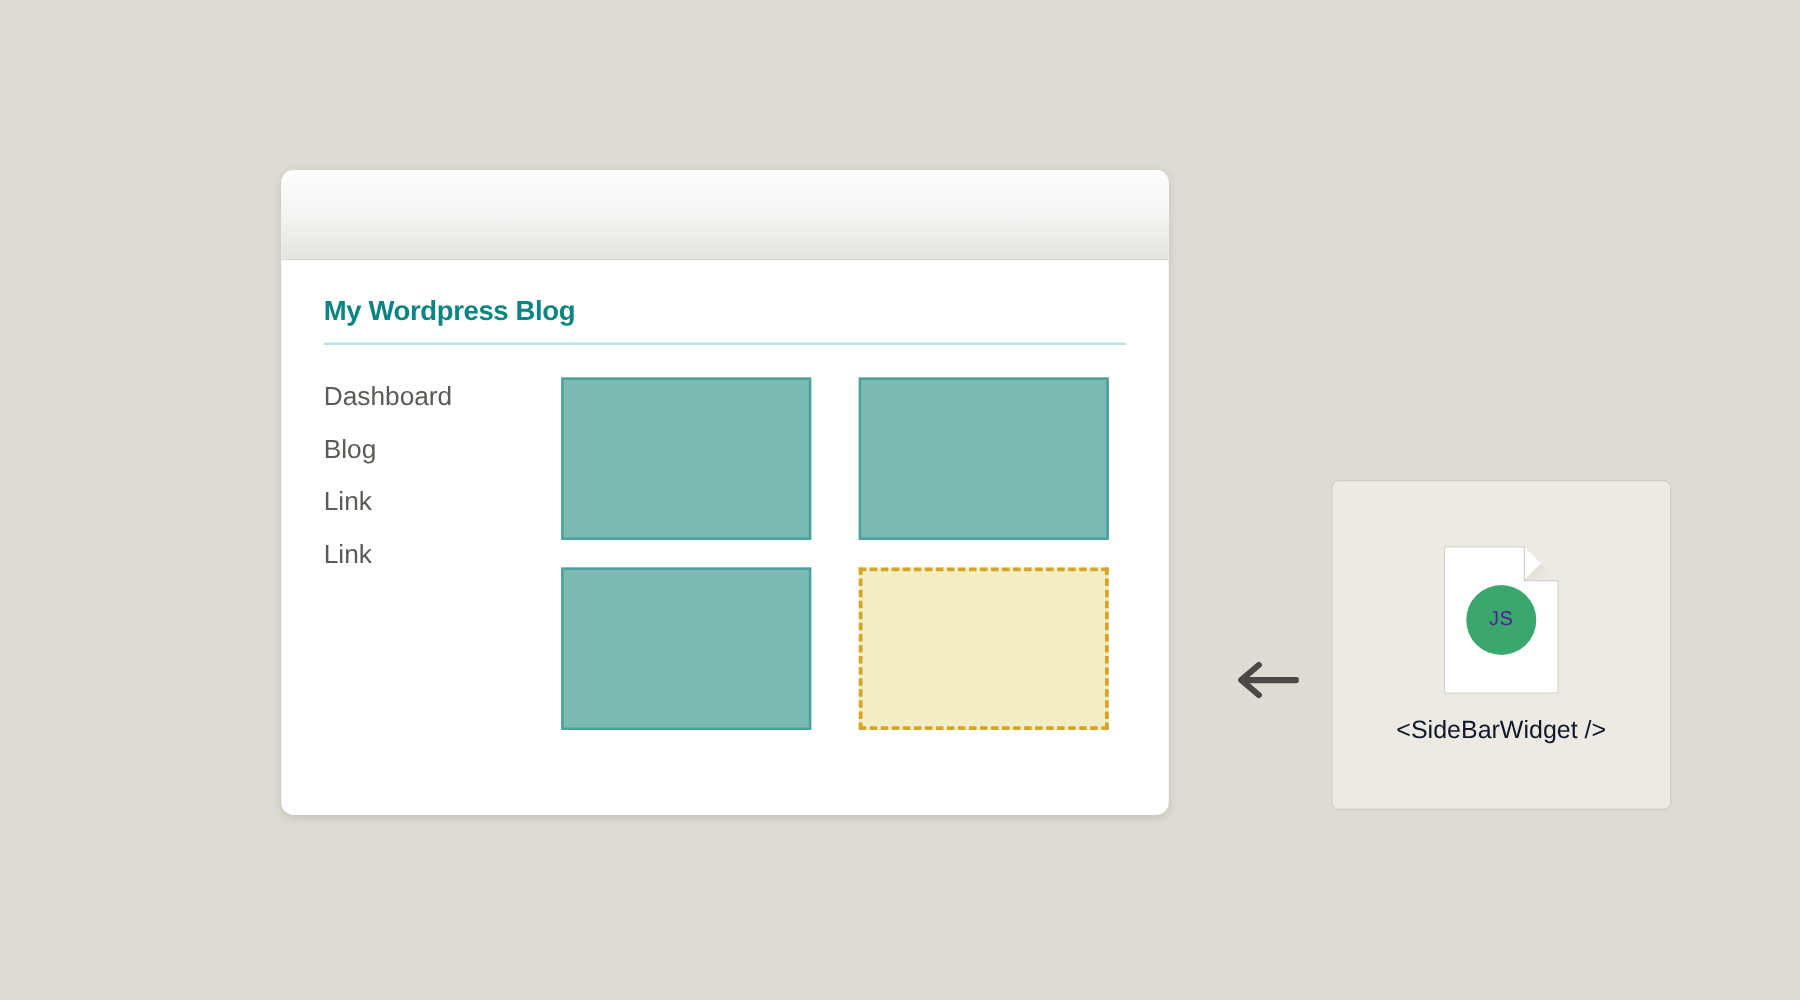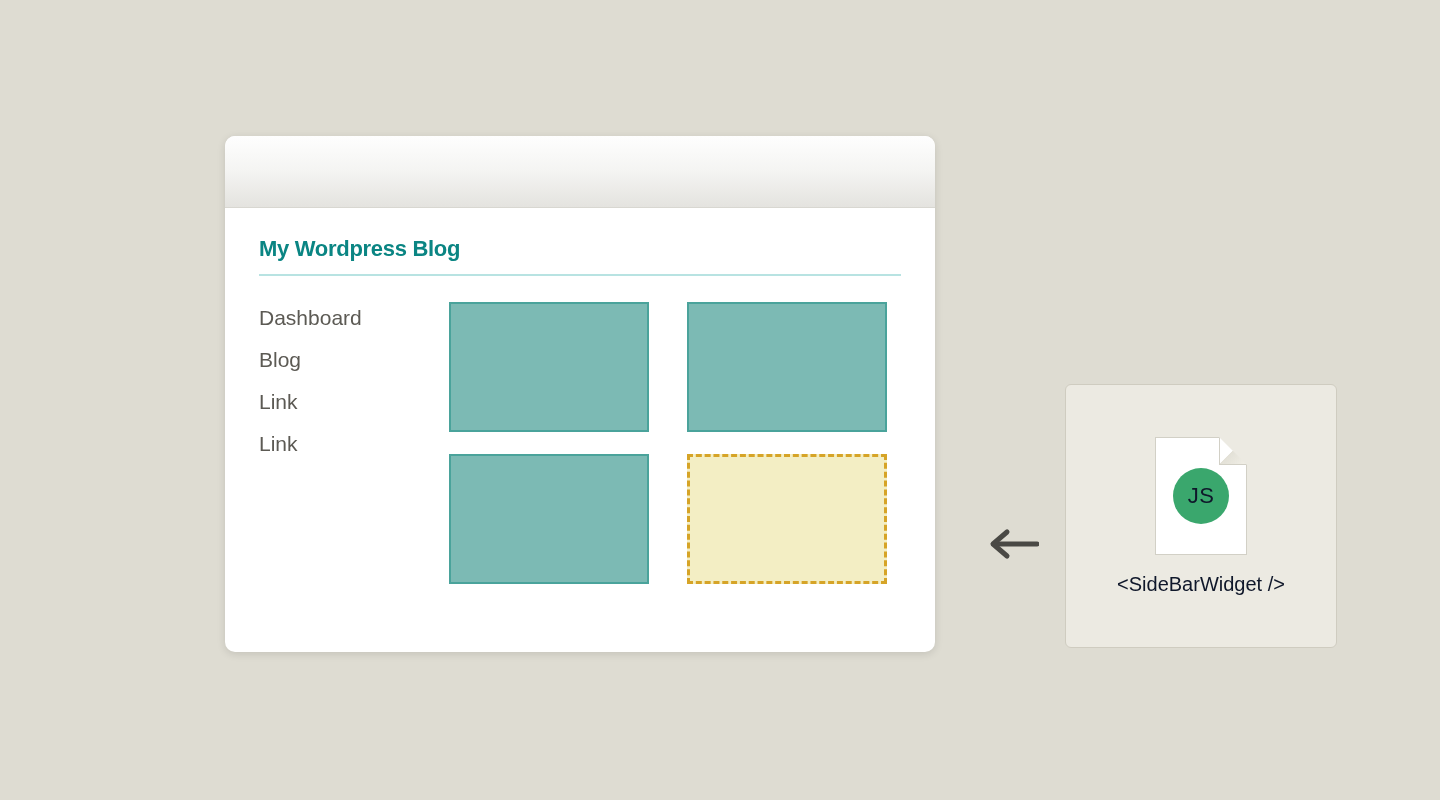--- a/index.html
+++ b/index.html
@@ -129,25 +129,25 @@
       width: 0;
       height: 0;
       border-top: 28px solid #eceae2;
       border-left: 28px solid transparent;
     }
     .js-badge {
       width: 56px;
       height: 56px;
       border-radius: 50%;
       background: #3aa76d;
-      color: #0f172a;
+      color: #4c1d95;
       display: flex;
       align-items: center;
       justify-content: center;
-      font-size: 22px;
+      font-size: 16px;
       font-weight: 400;
       letter-spacing: 0.5px;
     }
     .component-label {
       color: #0f172a;
       font-size: 20px;
       font-weight: 400;
     }
   </style>
 </head>

